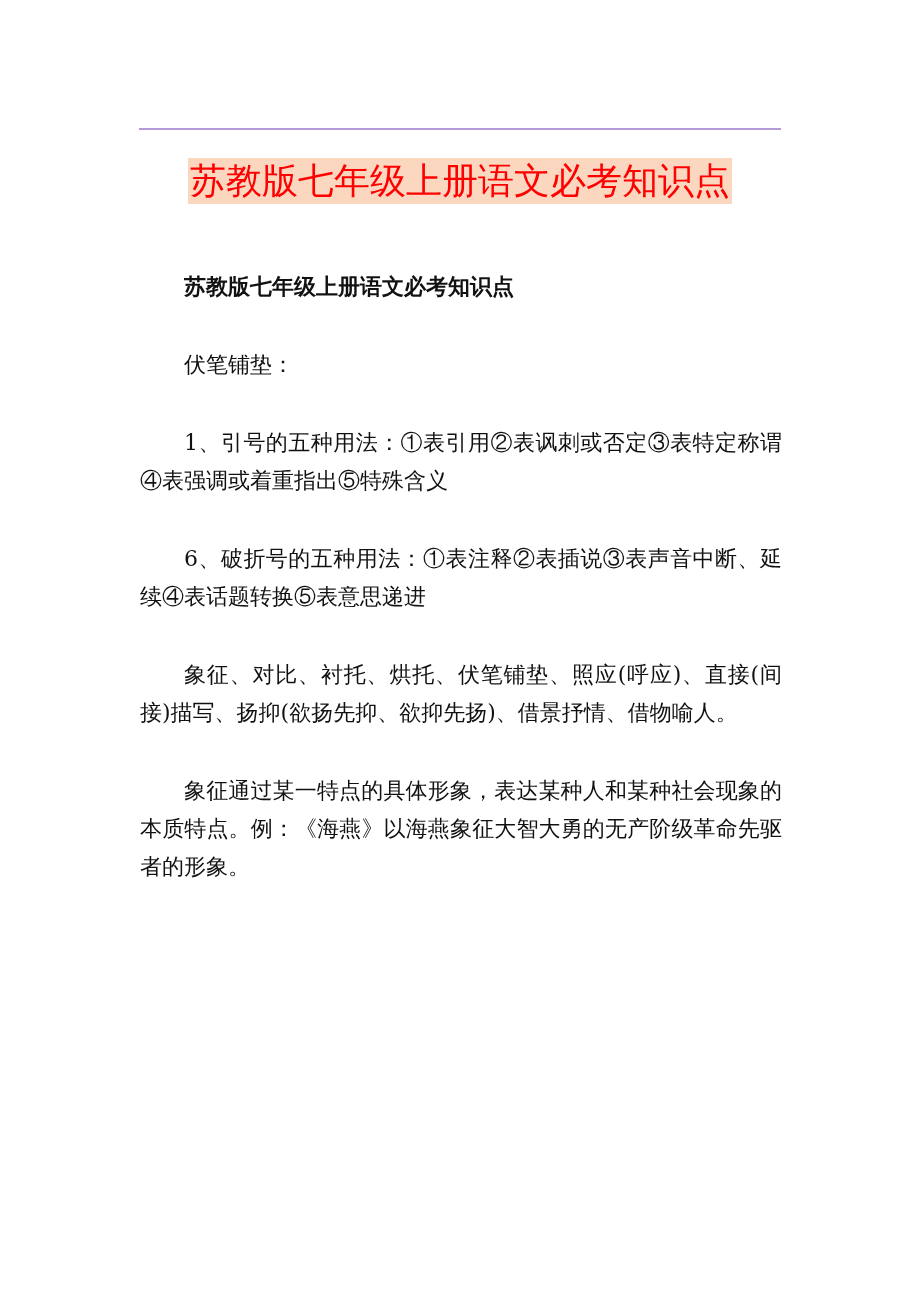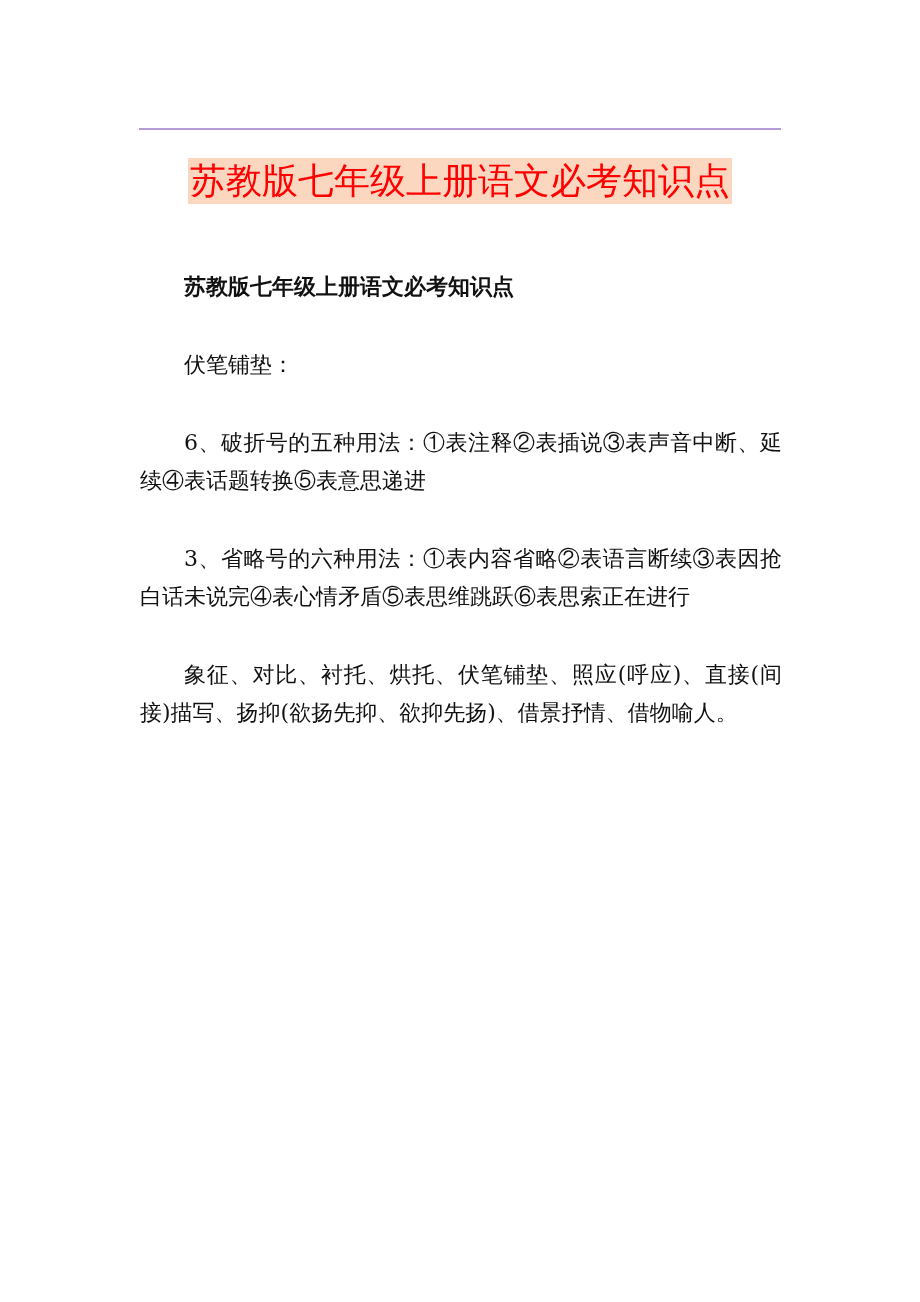--- a/index.html
+++ b/index.html
@@ -71,17 +71,18 @@
 <div class="page">
   <div class="header-rule"></div>
 
   <div class="title-wrap">
     <span class="title">苏教版七年级上册语文必考知识点</span>
   </div>
 
   <div class="body-text">
     <p class="para bold">苏教版七年级上册语文必考知识点</p>
     <p class="para">伏笔铺垫：</p>
+    <p class="para">1、引号的五种用法：①表引用②表讽刺或否定③表特定称谓④表强调或着重指出⑤特殊含义</p>
     <p class="para">6、破折号的五种用法：①表注释②表插说③表声音中断、延续④表话题转换⑤表意思递进</p>
-    <p class="para">3、省略号的六种用法：①表内容省略②表语言断续③表因抢白话未说完④表心情矛盾⑤表思维跳跃⑥表思索正在进行</p>
     <p class="para">象征、对比、衬托、烘托、伏笔铺垫、照应(呼应)、直接(间接)描写、扬抑(欲扬先抑、欲抑先扬)、借景抒情、借物喻人。</p>
+    <p class="para">象征通过某一特点的具体形象，表达某种人和某种社会现象的本质特点。例：《海燕》以海燕象征大智大勇的无产阶级革命先驱者的形象。</p>
   </div>
 </div>
 
 </body></html>

